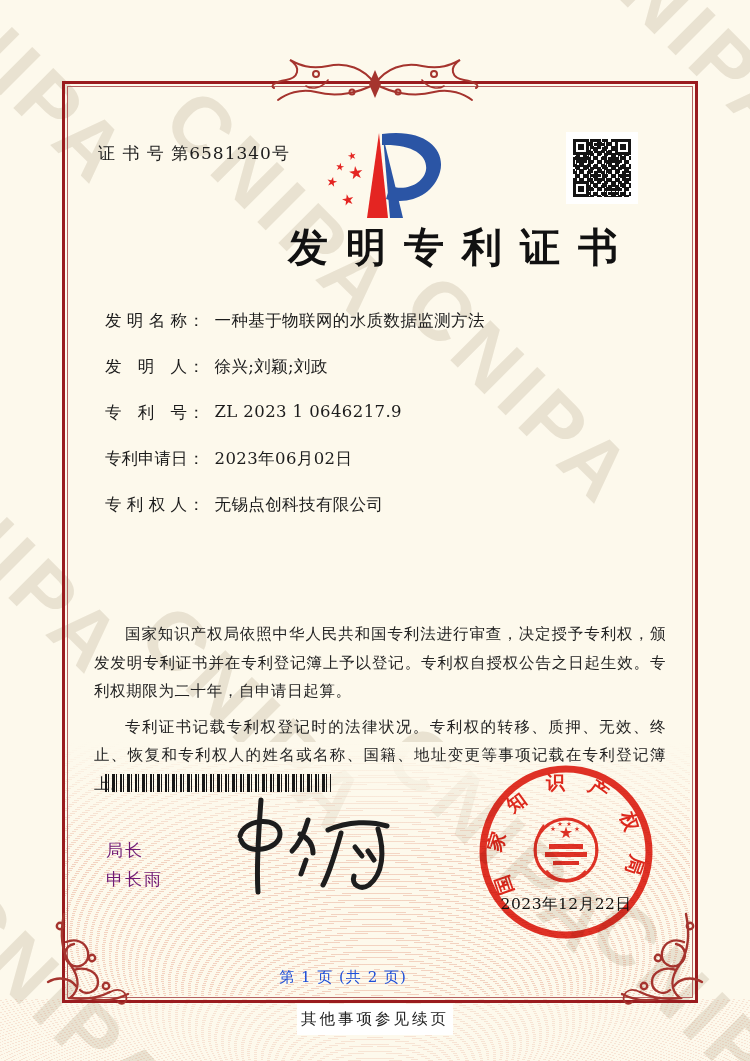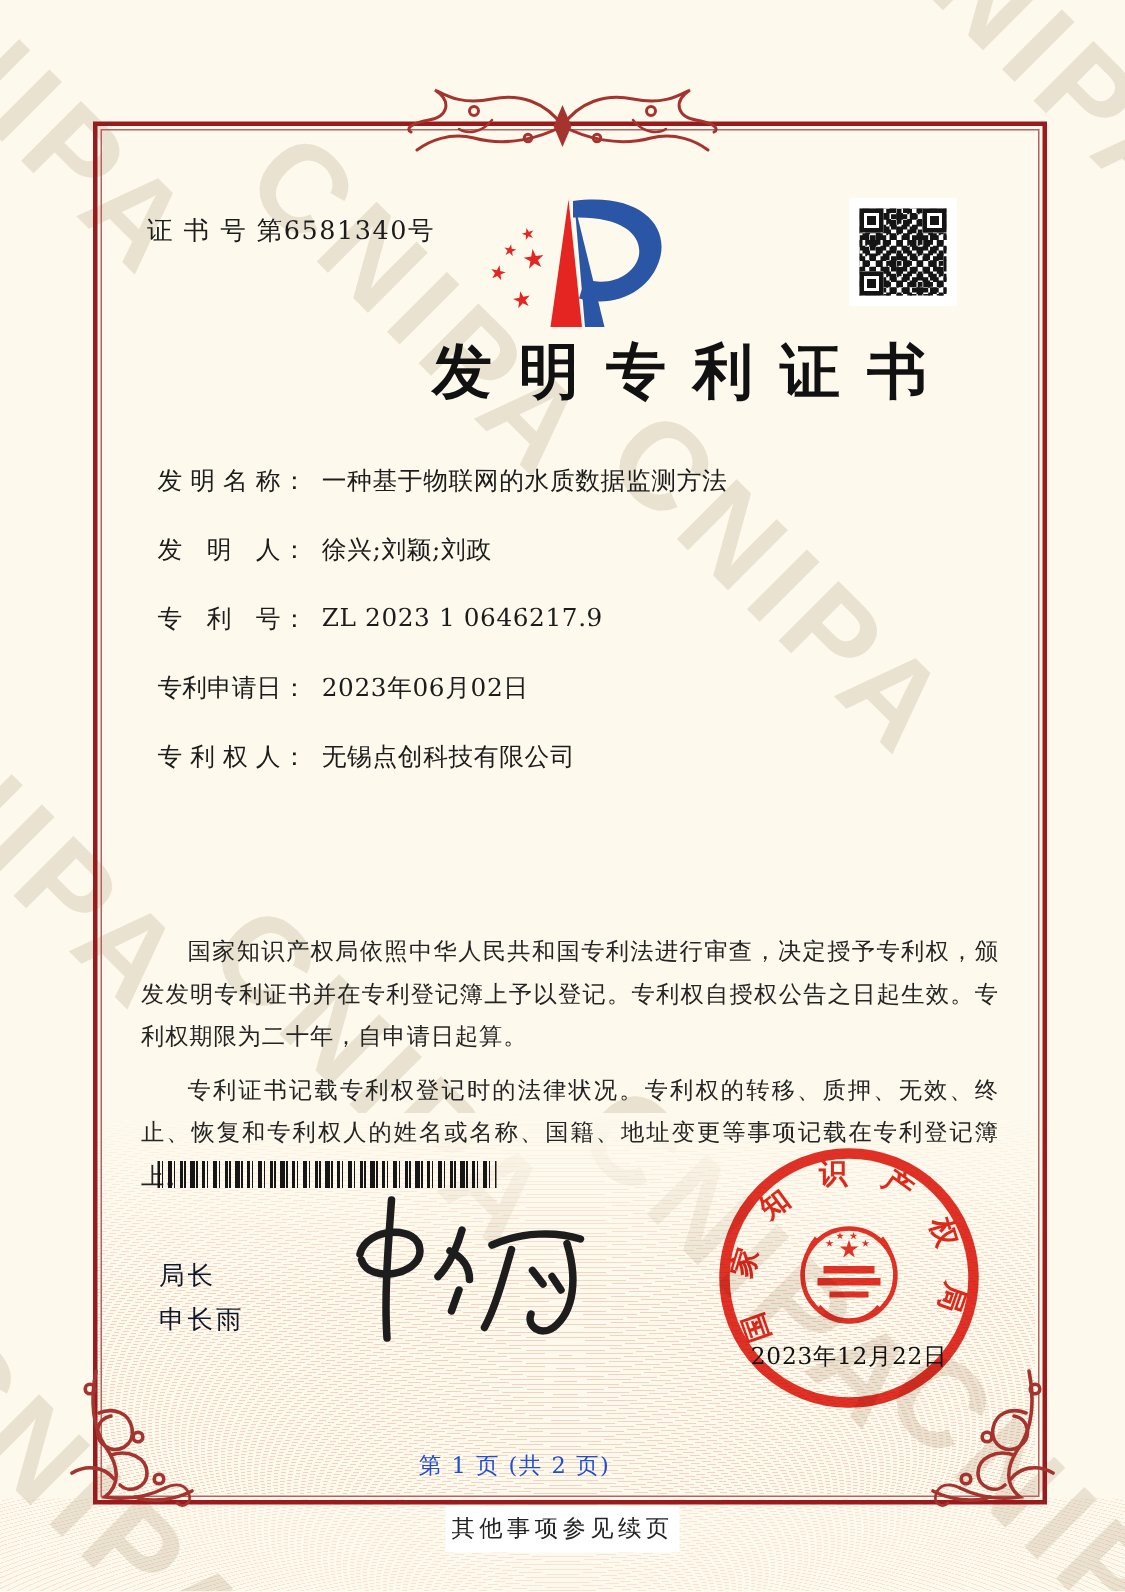--- a/index.html
+++ b/index.html
@@ -89,21 +89,21 @@
     position:absolute; left:105px; top:774px; width:226px; height:18px; z-index:5;
     background:repeating-linear-gradient(90deg,
       #161616 0 2px,transparent 2px 3px,
       #161616 3px 4px,transparent 4px 7px,
       #161616 7px 10px,transparent 10px 11px,
       #161616 11px 12px,transparent 12px 15px);
   }
   .sig-title,.sig-name{
     position:absolute; left:106px; z-index:5;
     font-family:"DejaVu Sans","Liberation Sans",sans-serif;
-    font-size:17px; color:#0f172a; letter-spacing:2px;
+    font-size:17px; color:#701a75; letter-spacing:2px;
   }
   .sig-title{top:839px;} .sig-name{top:868px;}
   .autograph{position:absolute; left:228px; top:792px; z-index:5;}
   
   .seal{
     position:absolute; left:478px; top:764px; width:176px; height:176px; z-index:6;
     mix-blend-mode:multiply;
   }
   .seal-date{
     position:absolute; left:0; top:130px; width:176px; z-index:7;

